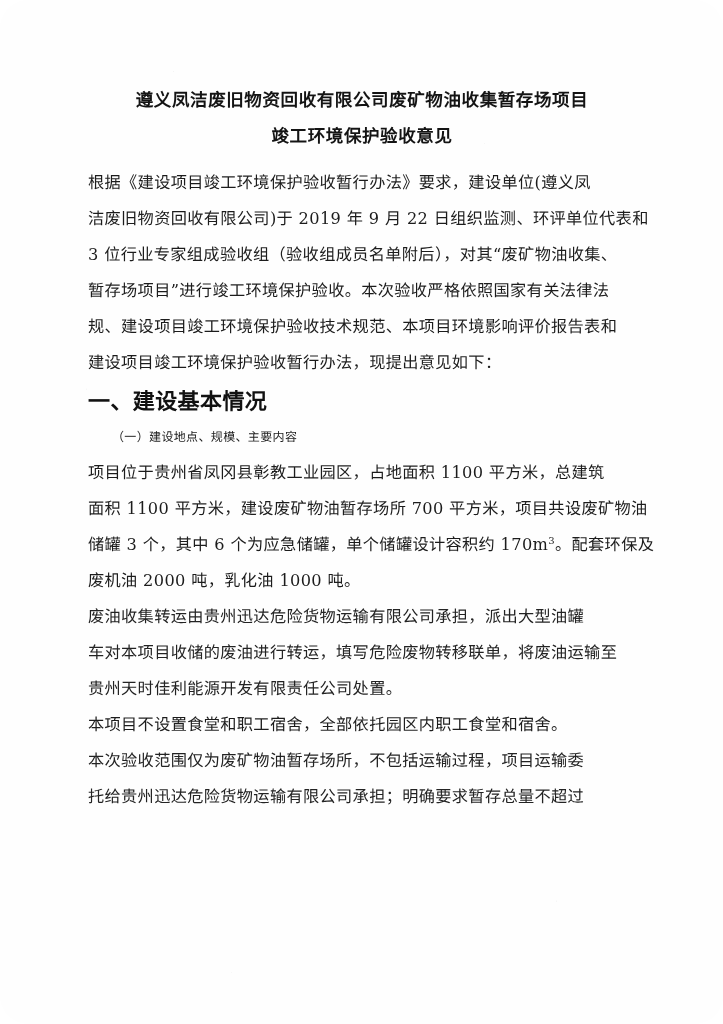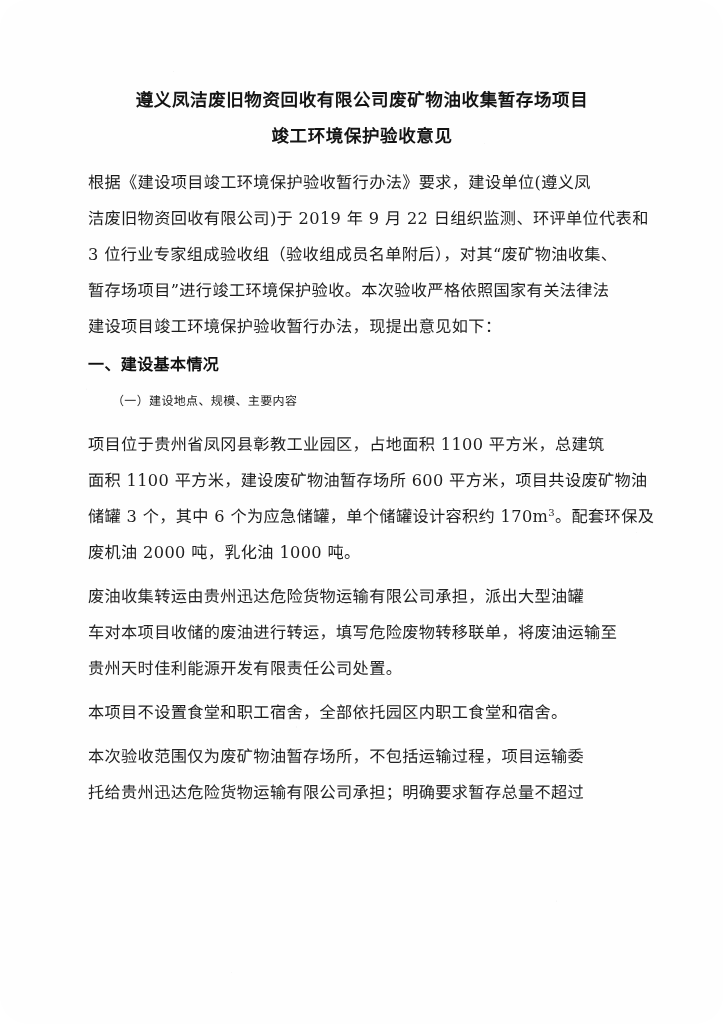--- a/index.html
+++ b/index.html
@@ -66,25 +66,25 @@
     line-height: 36px;
     letter-spacing: .35px;
     color: #1c1c1c;
     text-align: justify;
     text-justify: inter-character;
   }
   .para .ln { display: block; white-space: nowrap; }
 
   
   .block-intro { margin-top: 11px; }
-  .block-gap  { margin-top: 8px; }
+  .block-gap  { margin-top: 0px; }
 
   .heading-1 {
     font-weight: bold;
-    font-size: 16px;
+    font-size: 22px;
     line-height: 36px;
     letter-spacing: .4px;
     color: #111111;
     margin-top: 2px;
   }
   .heading-2 {
     font-size: 12px;
     line-height: 36px;
     letter-spacing: .35px;
     color: #1c1c1c;
@@ -111,30 +111,31 @@
     <div class="doc-title">
       <span class="t-line-1">遵义凤洁废旧物资回收有限公司废矿物油收集暂存场项目</span>
       <span class="t-line-2">竣工环境保护验收意见</span>
     </div>
 
     <div class="para block-intro">
       <span class="ln">根据《建设项目竣工环境保护验收暂行办法》要求，建设单位(遵义凤</span>
       <span class="ln">洁废旧物资回收有限公司)于 2019 年 9 月 22 日组织监测、环评单位代表和</span>
       <span class="ln">3 位行业专家组成验收组（验收组成员名单附后），对其“废矿物油收集、</span>
       <span class="ln">暂存场项目”进行竣工环境保护验收。本次验收严格依照国家有关法律法</span>
+      <span class="ln">规、建设项目竣工环境保护验收技术规范、本项目环境影响评价报告表和</span>
       <span class="ln">建设项目竣工环境保护验收暂行办法，现提出意见如下：</span>
     </div>
 
     <div class="heading-1">一、建设基本情况</div>
 
     <div class="heading-2">（一）建设地点、规模、主要内容</div>
 
     <div class="para block-gap">
       <span class="ln">项目位于贵州省凤冈县彰教工业园区，占地面积 1100 平方米，总建筑</span>
-      <span class="ln">面积 1100 平方米，建设废矿物油暂存场所 600 平方米，项目共设废矿物油</span>
+      <span class="ln">面积 1100 平方米，建设废矿物油暂存场所 700 平方米，项目共设废矿物油</span>
       <span class="ln"><span>储罐 3 个，其中 6 个为应急储罐，单个储罐设计容积约 170m</span><sup>3</sup><span>。配套环保及</span></span>
       <span class="ln">废机油 2000 吨，乳化油 1000 吨。</span>
     </div>
 
     <div class="para block-gap ink-soft">
       <span class="ln">废油收集转运由贵州迅达危险货物运输有限公司承担，派出大型油罐</span>
       <span class="ln">车对本项目收储的废油进行转运，填写危险废物转移联单，将废油运输至</span>
       <span class="ln">贵州天时佳利能源开发有限责任公司处置。</span>
     </div>
 

